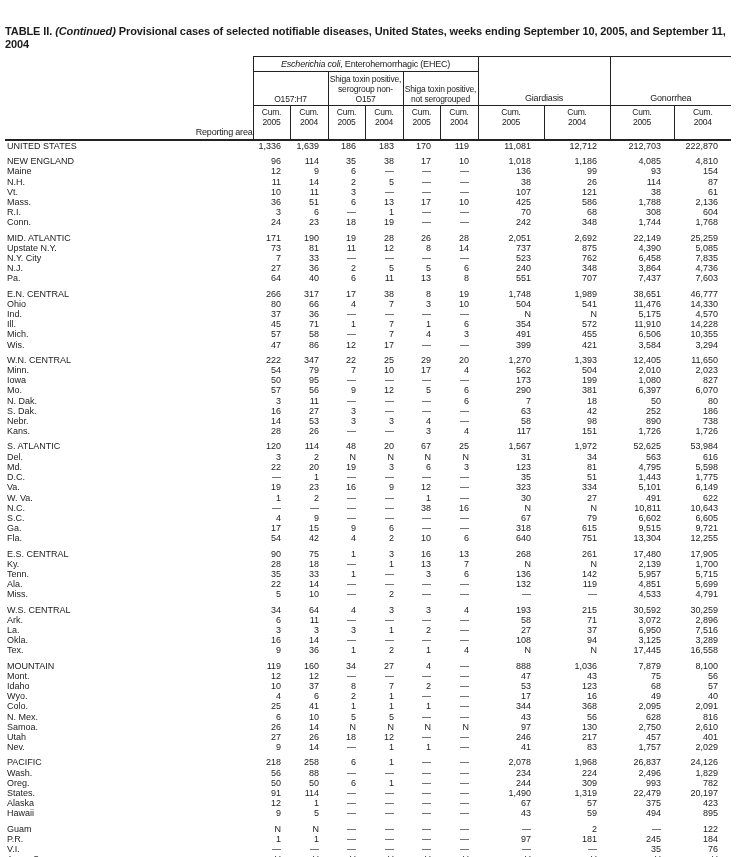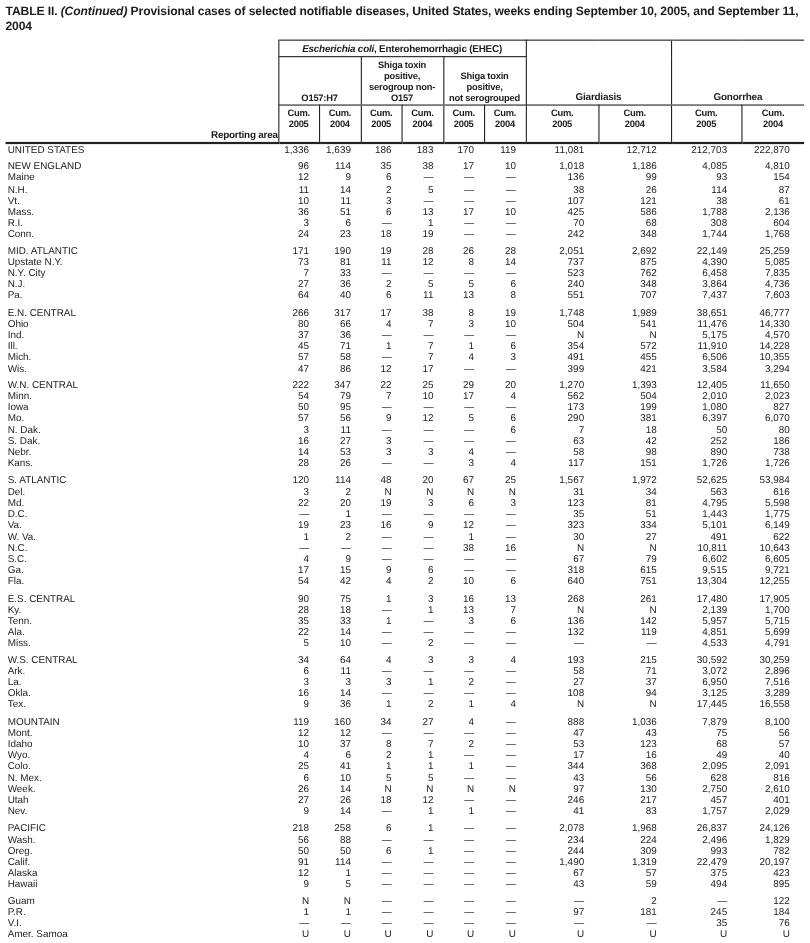--- a/index.html
+++ b/index.html
@@ -5,28 +5,28 @@
   html,body{margin:0;padding:0;background:#fff;}
   body{
     width:736px;height:857px;
     font-family:"Liberation Sans",sans-serif;
     color:#1c1c1c;
     -webkit-font-smoothing:antialiased;
   }
   .page{padding:5px 5px 0 5px;}
   .title{
     font-size:11px;line-height:13px;font-weight:bold;
-    letter-spacing:-0.1px;margin-bottom:5px;
+    letter-spacing:-0.1px;margin-bottom:5px;margin-top:20px;
   }
   .title .cont{font-style:italic;}
   table.nnd{
     width:726px;border-collapse:collapse;table-layout:fixed;
   }
   th,td{padding:0;margin:0;font-weight:normal;}
-  thead th{font-weight:bold;font-size:8.5px;line-height:10px;letter-spacing:-0.2px;text-align:center;vertical-align:bottom;}
+  thead th{font-weight:normal;font-size:8.5px;line-height:10px;letter-spacing:-0.2px;text-align:center;vertical-align:bottom;}
   th.th-area{
     text-align:right;vertical-align:bottom;font-size:9px;
     border-right:1px solid #222;border-bottom:2px solid #222;
     padding-bottom:2px;padding-left:2px;
   }
   th.th-ehec{
     border:1px solid #222;font-size:9px;
     padding:2px 0;
   }
   th.th-ehec .sci{font-style:italic;}
@@ -844,21 +844,21 @@
           <td class="num e">5</td>
           <td class="num e">5</td>
           <td class="num e">—</td>
           <td class="num e">—</td>
           <td class="num w">43</td>
           <td class="num w">56</td>
           <td class="num w">628</td>
           <td class="num w">816</td>
         </tr>
         <tr>
-          <td class="area">Week.</td>
+          <td class="area">Samoa.</td>
           <td class="num e">26</td>
           <td class="num e">14</td>
           <td class="num e">N</td>
           <td class="num e">N</td>
           <td class="num e">N</td>
           <td class="num e">N</td>
           <td class="num w">97</td>
           <td class="num w">130</td>
           <td class="num w">2,750</td>
           <td class="num w">2,610</td>
@@ -925,21 +925,21 @@
           <td class="num e">6</td>
           <td class="num e">1</td>
           <td class="num e">—</td>
           <td class="num e">—</td>
           <td class="num w">244</td>
           <td class="num w">309</td>
           <td class="num w">993</td>
           <td class="num w">782</td>
         </tr>
         <tr>
-          <td class="area">Calif.</td>
+          <td class="area">States.</td>
           <td class="num e">91</td>
           <td class="num e">114</td>
           <td class="num e">—</td>
           <td class="num e">—</td>
           <td class="num e">—</td>
           <td class="num e">—</td>
           <td class="num w">1,490</td>
           <td class="num w">1,319</td>
           <td class="num w">22,479</td>
           <td class="num w">20,197</td>

